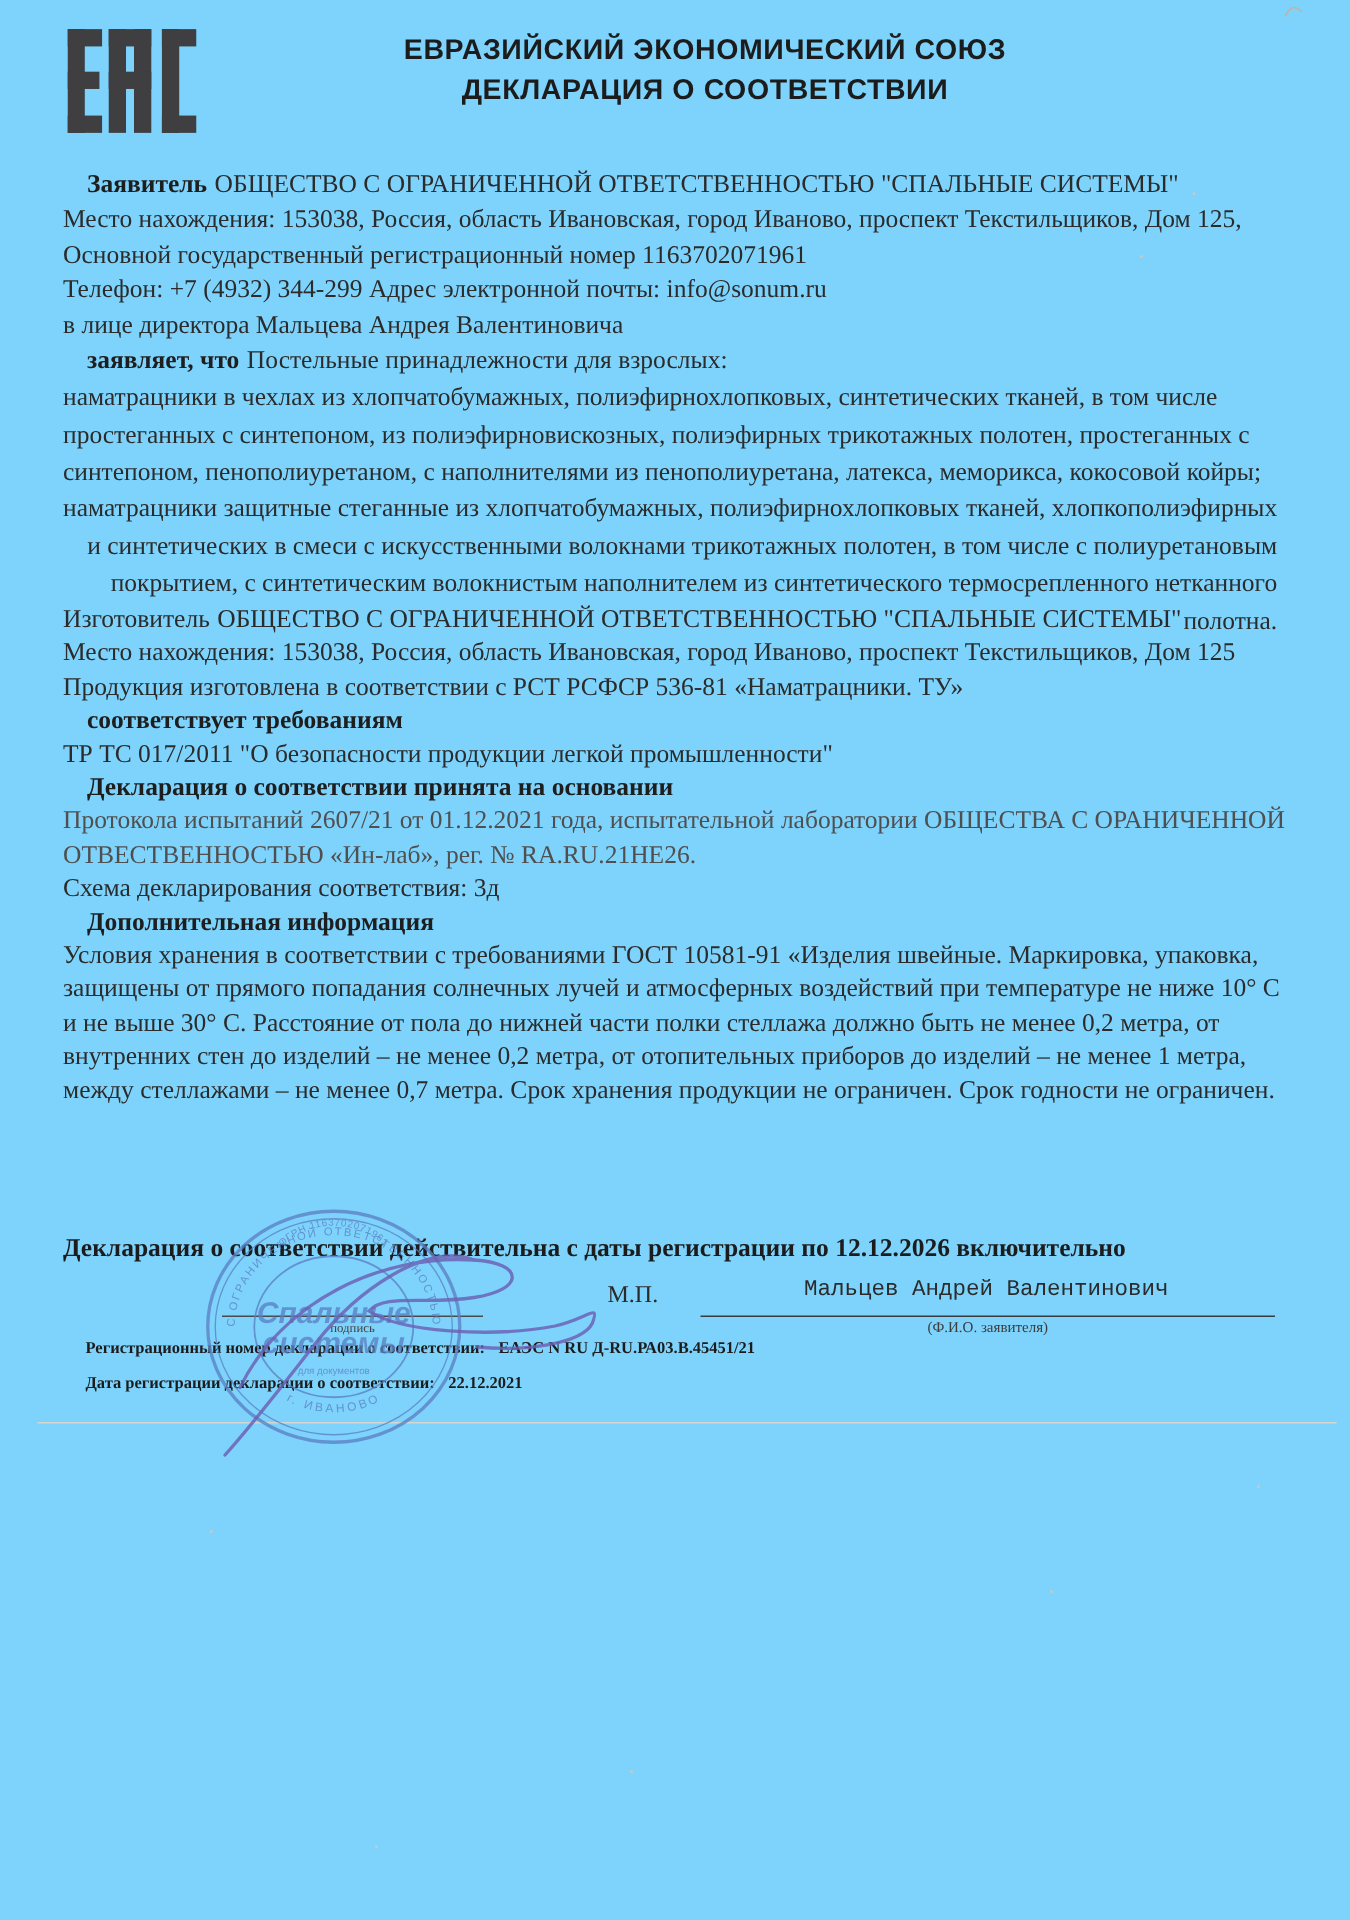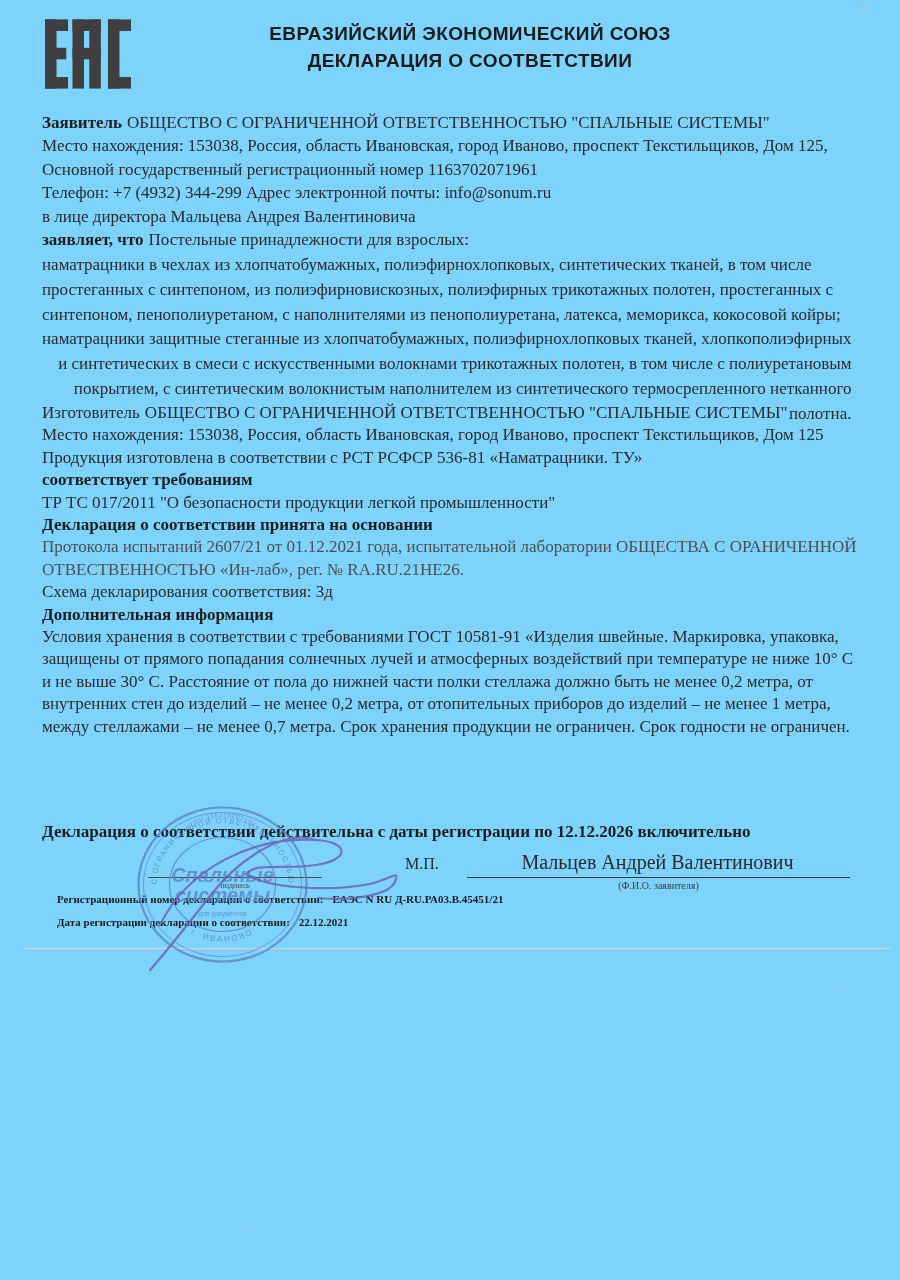--- a/index.html
+++ b/index.html
@@ -15,27 +15,27 @@
     font-family:"Liberation Sans","DejaVu Sans",sans-serif;
     font-weight:bold;font-size:19px;line-height:27px;color:#1c1c1c;letter-spacing:.4px;
   }
   
   .para{position:absolute;left:42px;white-space:nowrap;font-size:17px;}
   .para .ln{display:block;}
   .pA{top:111px;}  .pA .ln{line-height:23.4px;}
   .pP1{top:253px;} .pP1 .ln{line-height:24.9px;}
   .pP2{top:327px;} .pP2 .ln{line-height:24.9px;text-align:right;}
   .pB{top:402px;}  .pB .ln{line-height:22.4px;}
-  b.inl{font-weight:bold;color:#1e1e1e;}
+  b.inl{font-weight:bold;color:#1e1e1e;margin-left:16px;}
   .gap{margin-left:5px;}
   .light{color:#4f4f4f;}
   .validity{position:absolute;left:42px;top:822px;font-size:17px;font-weight:bold;color:#1c1c1c;white-space:nowrap;}
   
   .mp{position:absolute;left:405px;top:855px;font-size:16px;color:#2b2b2b;}
-  .fio-name{position:absolute;left:460px;top:851px;width:395px;text-align:center;font-size:20px;}
+  .fio-name{position:absolute;left:460px;top:851px;width:395px;text-align:center;font-size:15px;font-family:Liberation Mono, monospace;}
   .fio-line{position:absolute;left:467px;top:877px;width:383px;border-top:1.5px solid #3a3a3a;height:0;}
   .fio-caption{position:absolute;left:467px;top:880px;width:383px;text-align:center;font-size:10px;color:#3d3d3d;}
   .sig-line{position:absolute;left:148px;top:877px;width:174px;border-top:1px solid #4a4a4a;height:0;}
   .sig-caption{position:absolute;left:148px;top:880px;width:174px;text-align:center;font-size:8.5px;color:#444;}
   
   .reg{position:absolute;left:57px;font-size:11px;font-weight:bold;color:#1c1c1c;white-space:nowrap;}
   .reg1{top:893px;} .reg2{top:916px;}
   .reg .val{margin-left:9px;}
   .faint-rule{position:absolute;left:25px;top:948px;width:866px;height:1px;background:#d8d5cf;}
   

